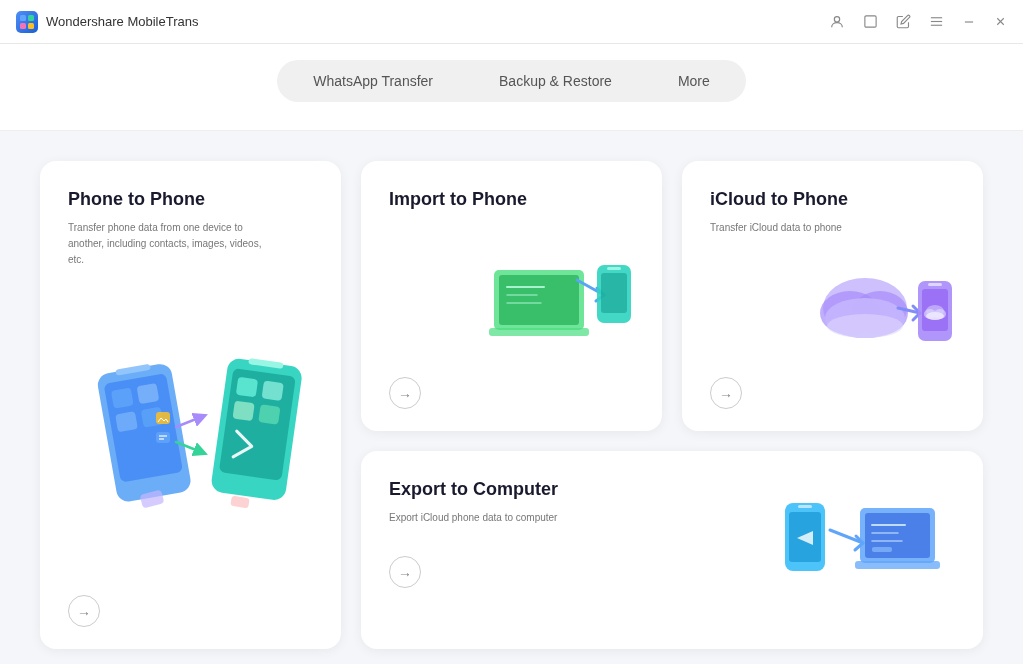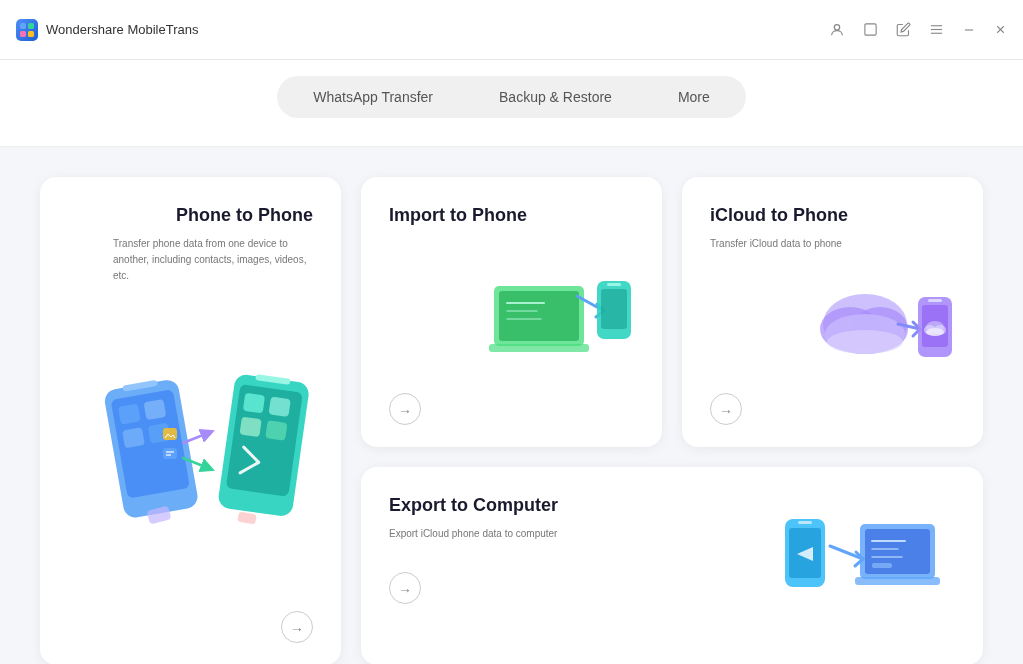--- a/index.html
+++ b/index.html
@@ -8,21 +8,21 @@
       background: #f5f6fa;
       width: 1023px;
       height: 664px;
       overflow: hidden;
       user-select: none;
     }
 
     
     .titlebar {
       background: #ffffff;
-      height: 60px;
+      height: 44px;
       display: flex;
       align-items: center;
       justify-content: space-between;
       padding: 0 16px;
       border-bottom: 1px solid #e8e8e8;
     }
     .titlebar-left {
       display: flex;
       align-items: center;
       gap: 8px;
@@ -108,21 +108,20 @@
       box-shadow: 0 2px 12px rgba(0,0,0,0.06);
       transition: box-shadow 0.2s;
       display: flex;
       flex-direction: column;
     }
 
     
     .card-large {
       grid-column: 1;
       grid-row: 1 / 3;
-      align-items: flex-end;
     }
 
     .card-title {
       font-size: 18px;
       font-weight: 700;
       color: #1a1a2e;
       margin-bottom: 10px;
     }
     .card-desc {
       font-size: 10px;

